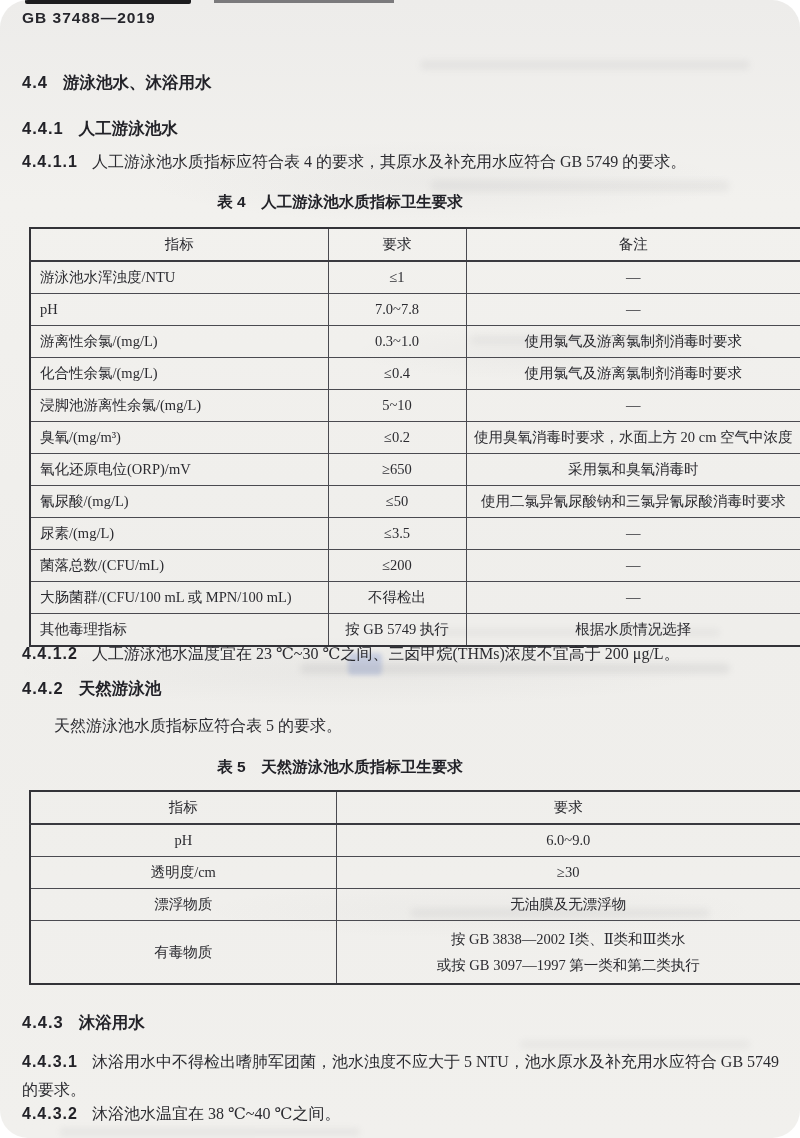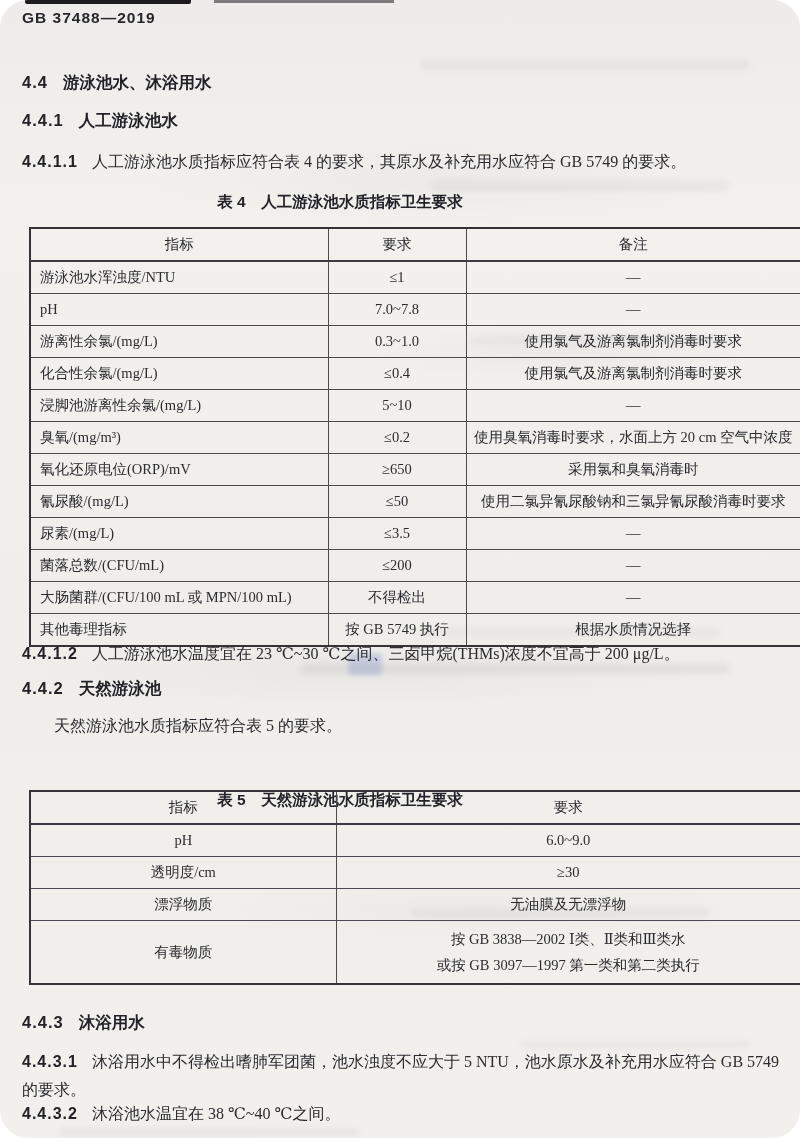--- a/index.html
+++ b/index.html
@@ -94,21 +94,21 @@
   <div class="abs ghost g6"></div>
   <div class="abs ghost g7"></div>
   <div class="abs ghost g8"></div>
 
   <div class="abs doc-code">GB 37488—2019</div>
 
   <div class="abs heading" style="top:72px;">
     <span class="num">4.4</span><span>游泳池水、沐浴用水</span>
   </div>
 
-  <div class="abs heading" style="top:110px;">
+  <div class="abs heading" style="top:118px;">
     <span class="num">4.4.1</span><span>人工游泳池水</span>
   </div>
 
   <div class="abs para" style="top:148px;">
     <span class="num">4.4.1.1</span><span>人工游泳池水质指标应符合表 4 的要求，其原水及补充用水应符合 GB 5749 的要求。</span>
   </div>
 
   <div class="abs tbl-caption" style="top:192px;">表 4　人工游泳池水质指标卫生要求</div>
 
   <table id="table4" class="abs">
@@ -191,21 +191,21 @@
   <div class="abs para" style="top:640px;">
     <span class="num">4.4.1.2</span><span>人工游泳池水温度宜在 23 ℃~30 ℃之间、三卤甲烷(THMs)浓度不宜高于 200 μg/L。</span>
   </div>
 
   <div class="abs heading" style="top:678px;">
     <span class="num">4.4.2</span><span>天然游泳池</span>
   </div>
 
   <div class="abs para-indent" style="top:716px;">天然游泳池水质指标应符合表 5 的要求。</div>
 
-  <div class="abs tbl-caption" style="top:757px;margin-top:33px;">表 5　天然游泳池水质指标卫生要求</div>
+  <div class="abs tbl-caption" style="top:757px;">表 5　天然游泳池水质指标卫生要求</div>
 
   <table id="table5" class="abs">
     <colgroup>
         <col style="width:306px">
         <col style="width:465px">
       </colgroup>
     <thead>
       <tr>
         <th>指标</th>
         <th>要求</th>

